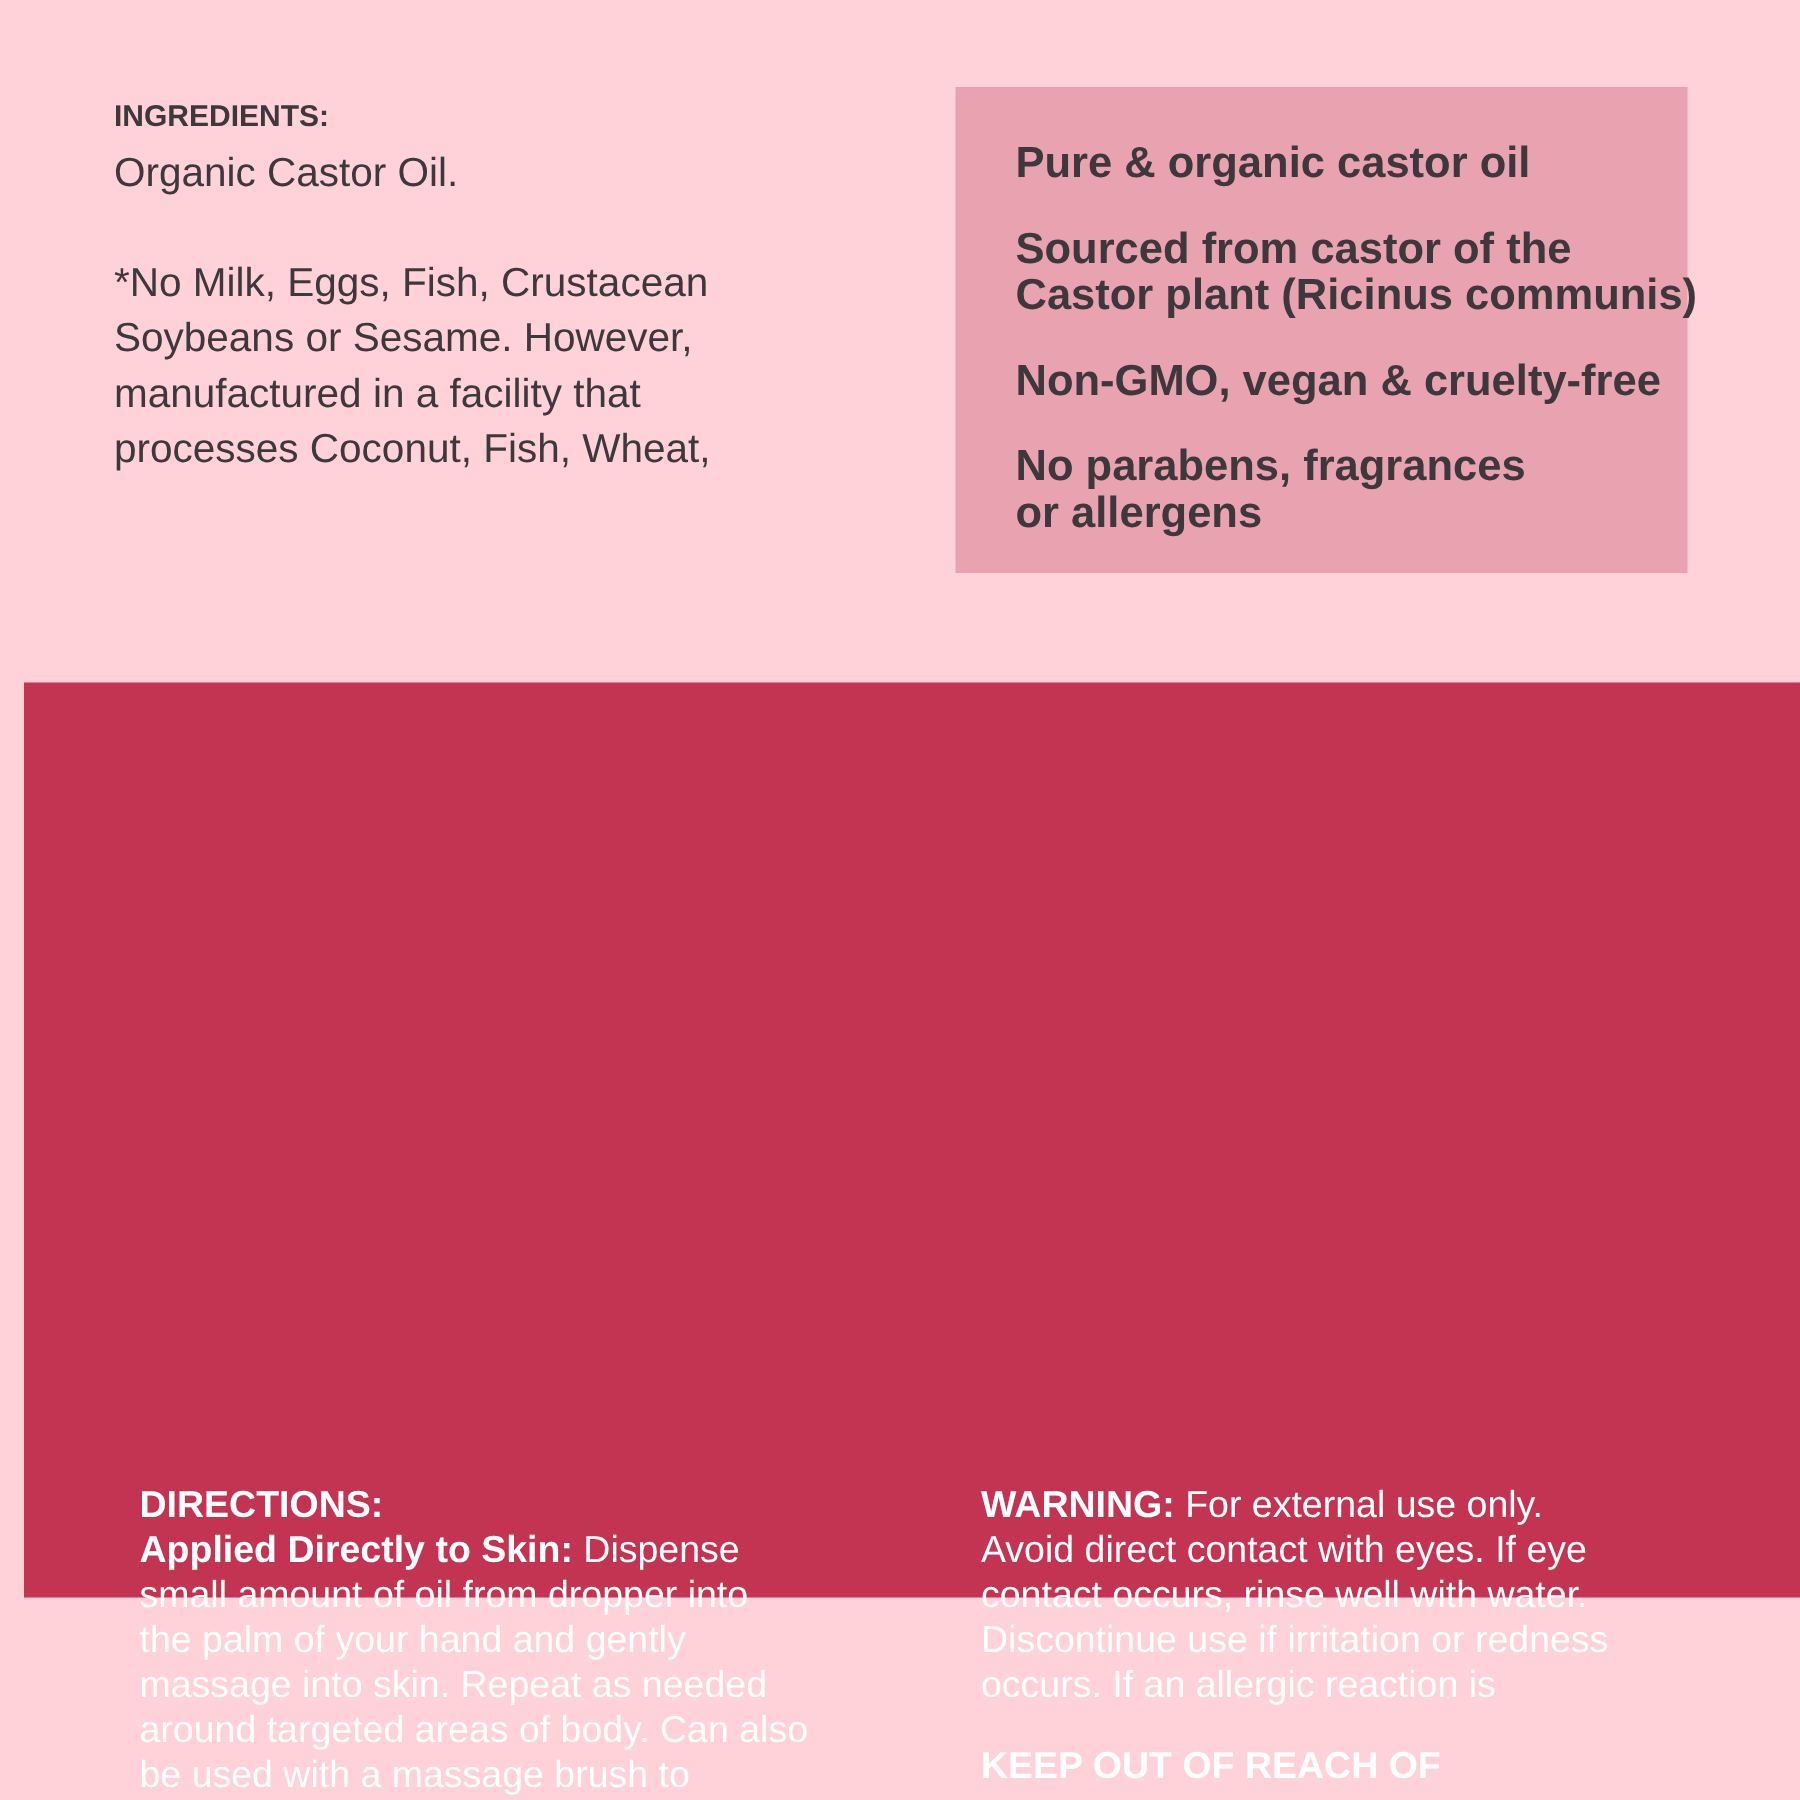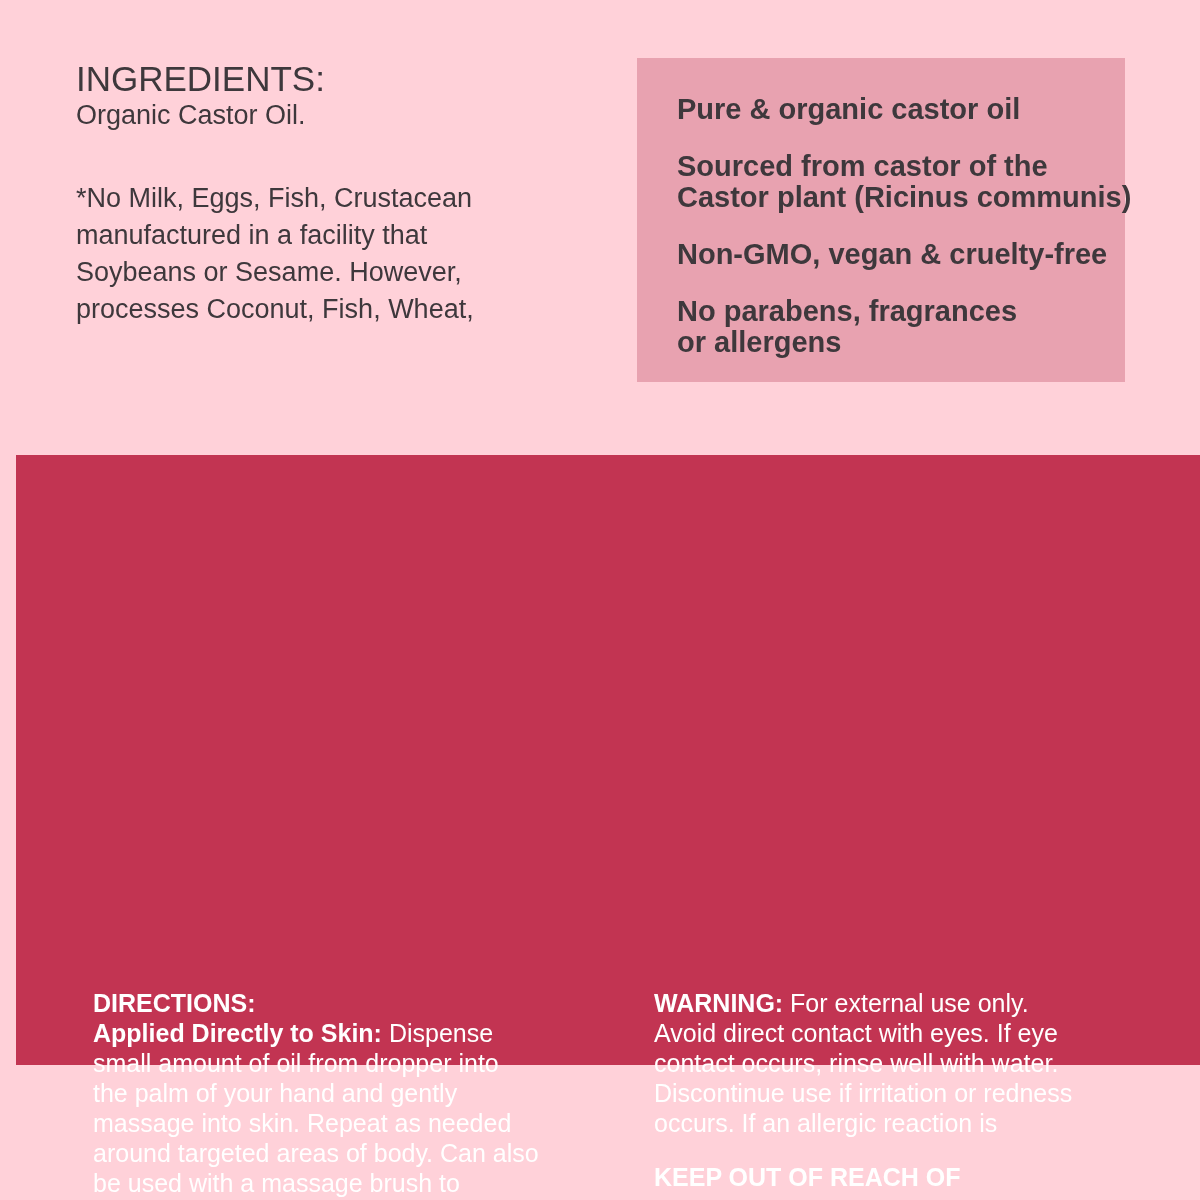--- a/index.html
+++ b/index.html
@@ -28,24 +28,24 @@
   
   .ingredients {
     position: absolute;
     left: 76px; top: 60px;
     width: 520px;
     color: var(--dark_text, #3e383c);
     font-size: 27px;
     line-height: 37px;
   }
   .ing-heading {
-    font-weight: normal;
-    font-size: 35px;
+    font-weight: bold;
+    font-size: 20px;
   }
-  .allergen { margin-top: 46px; }
+  .allergen { margin-top: 36px; }
 
   
   .features {
     position: absolute;
     left: 637px; top: 58px;
     width: 488px; height: 324px;
     box-sizing: border-box;
     padding: 36px 16px 0 40px;
     background: var(--box_bg, #e8a2b0);
     color: var(--dark_text, #3e383c);
@@ -74,22 +74,22 @@
 
 <div class="label">
 
   <section class="top-panel">
 
     <div class="ingredients">
       <div class="ing-heading t-line">INGREDIENTS:</div>
       <div class="t-line">Organic Castor Oil.</div>
       <div class="allergen">
         <div class="t-line">*No Milk, Eggs, Fish, Crustacean</div>
+        <div class="t-line">Soybeans or Sesame. However,</div>
         <div class="t-line">manufactured in a facility that</div>
-        <div class="t-line">Soybeans or Sesame. However,</div>
         <div class="t-line">processes Coconut, Fish, Wheat,</div>
       </div>
     </div>
 
     <div class="features">
       <div class="feature">
         <div class="t-line">Pure &amp; organic castor oil</div>
       </div>
       <div class="feature">
         <div class="t-line">Sourced from castor of the</div>

